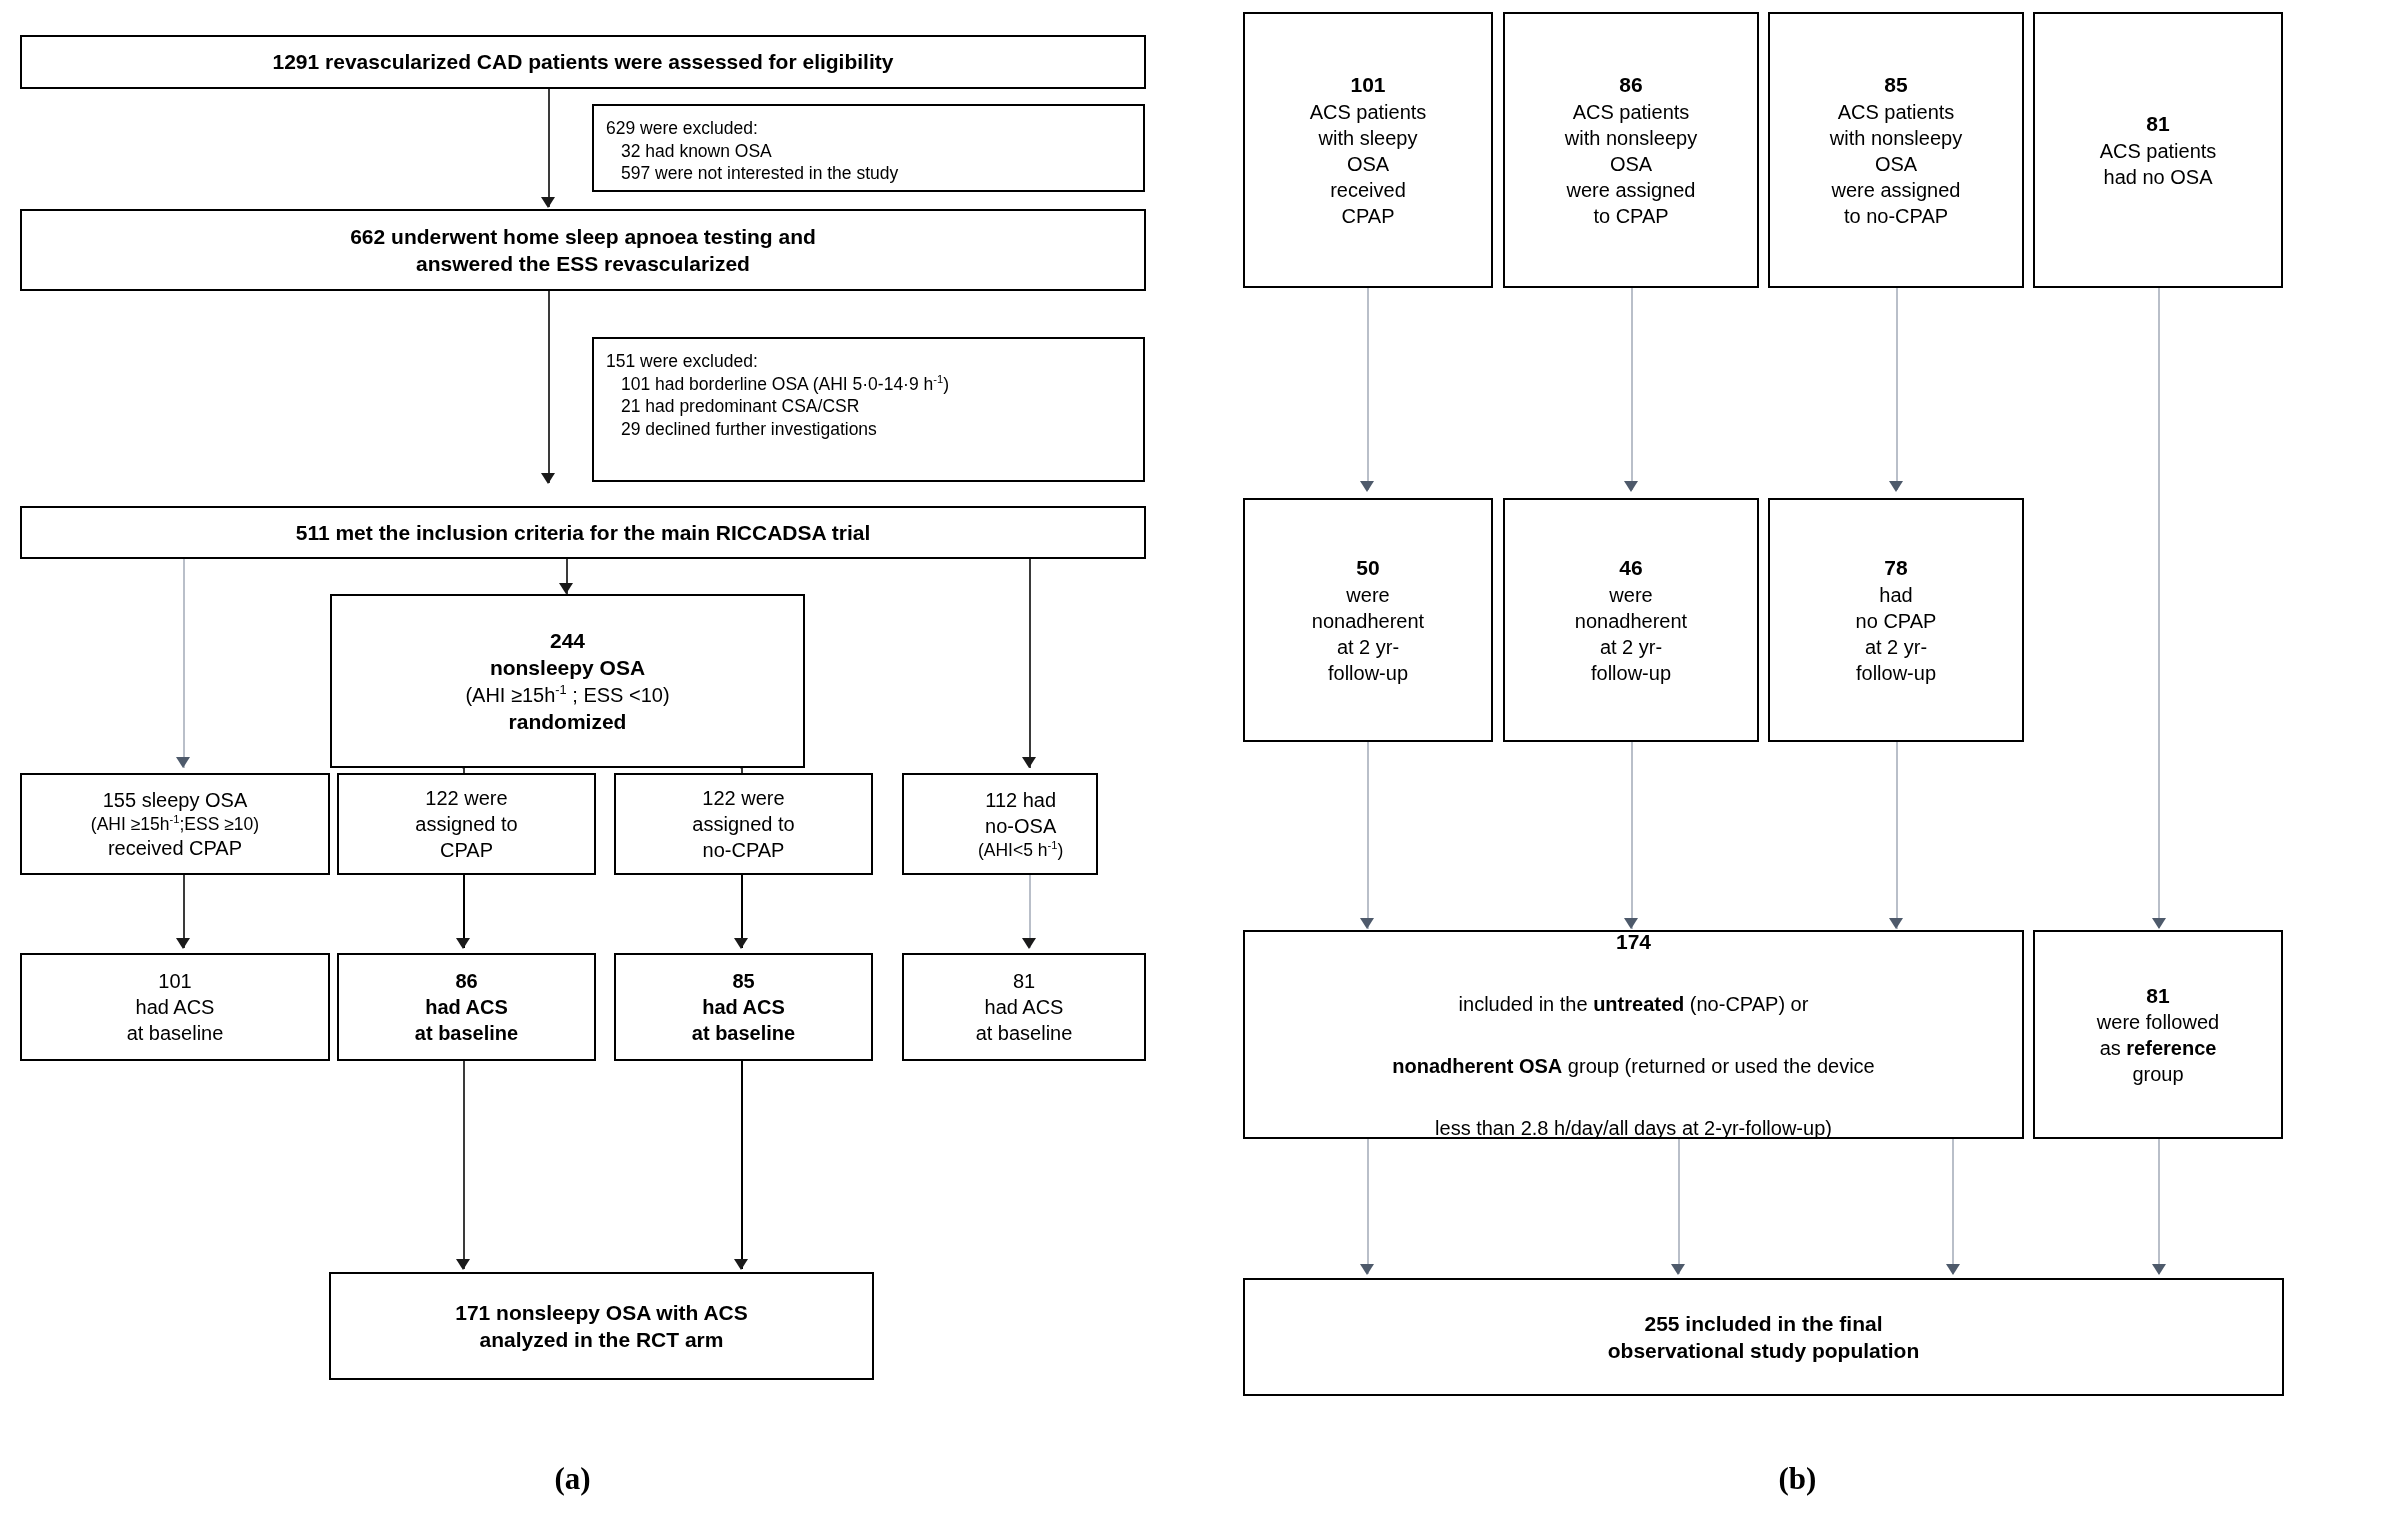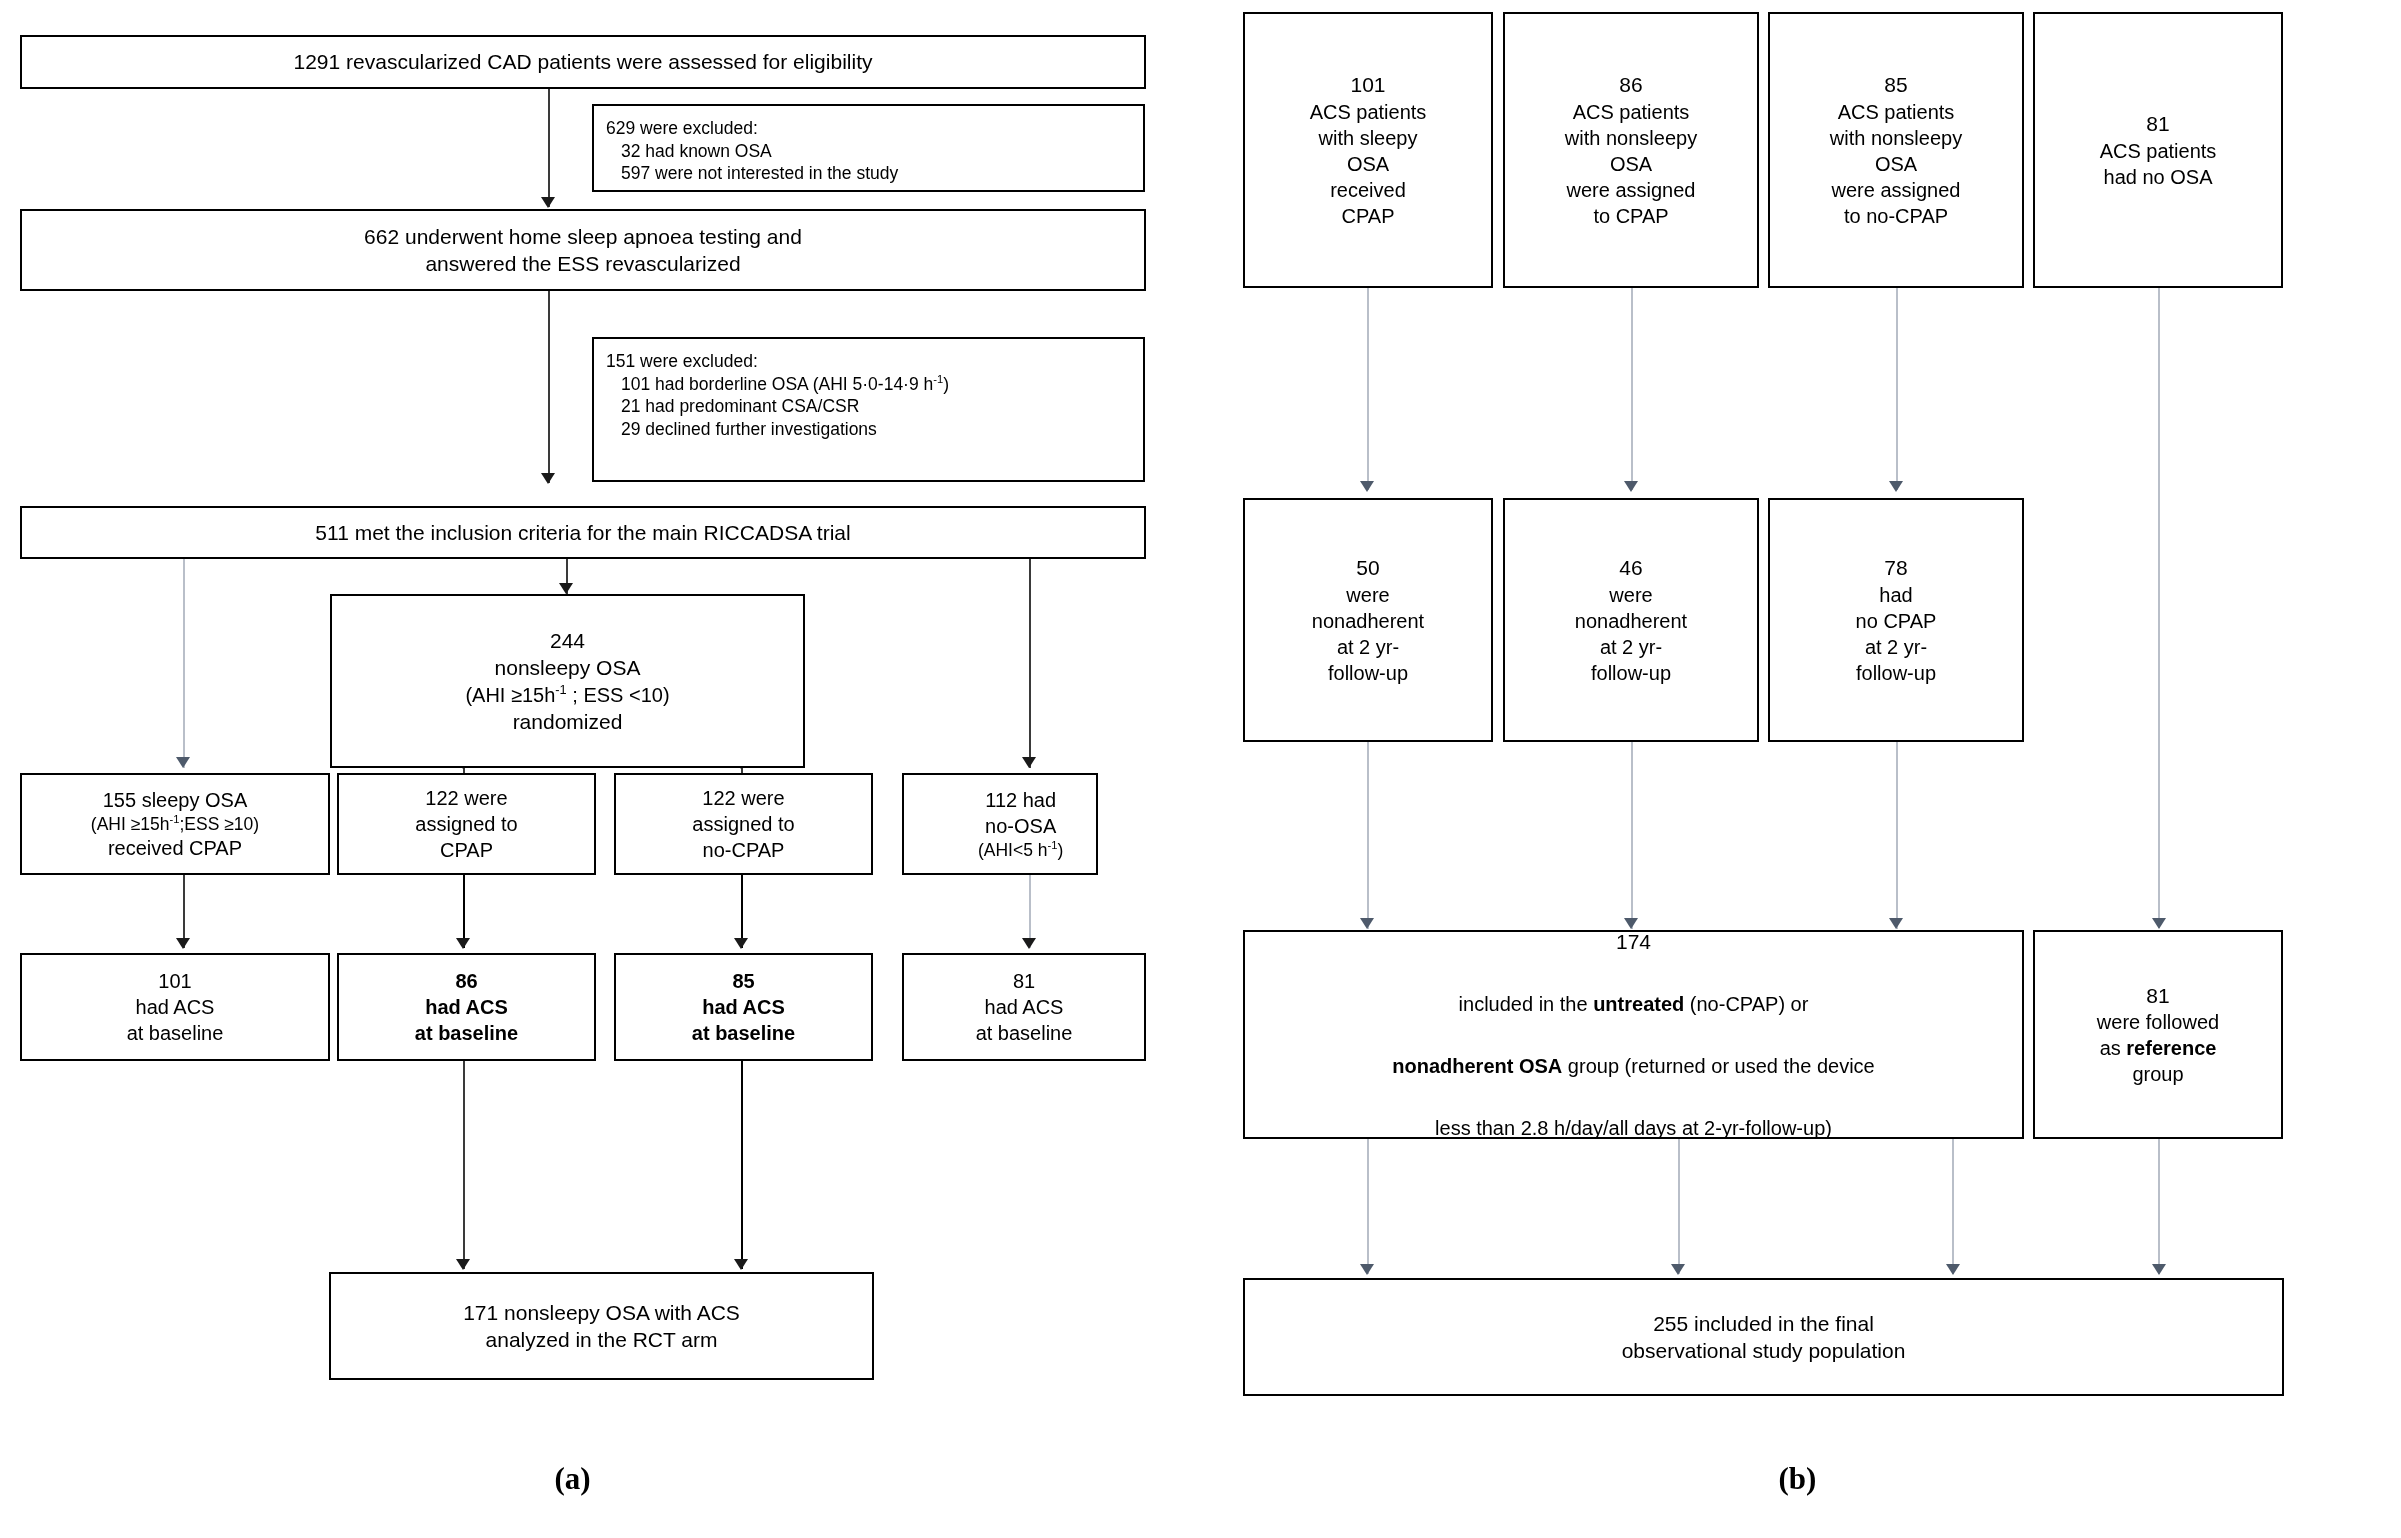--- a/index.html
+++ b/index.html
@@ -26,21 +26,21 @@
     flex-direction:column;
     align-items:center;
     justify-content:center;
     text-align:center;
     line-height:1.30;
     padding:4px 6.7px;
     z-index:3;
   }
   .box .ln{display:block;width:100%;}
   .b   {font-weight:bold;}
-  .big {font-size:21px;font-weight:normal;}
+  .big {font-size:21px;font-weight:bold;}
   .med {font-size:20px;}
   .sml {font-size:17.5px;}
   .lead{text-align:left;align-items:flex-start;justify-content:flex-start;padding:10.8px 12px;}
   .lead .ln{width:auto;text-align:right;}
   .indent{padding-left:15px;}
   sup{font-size:0.64em;vertical-align:super;line-height:0;}
   .vline{position:absolute;width:2px;z-index:1;}
   .vline.dark{background:#3a3a3a;}
   .vline.grey{background:#b9bfc9;}
   .vline.blk{background:#000000;}

